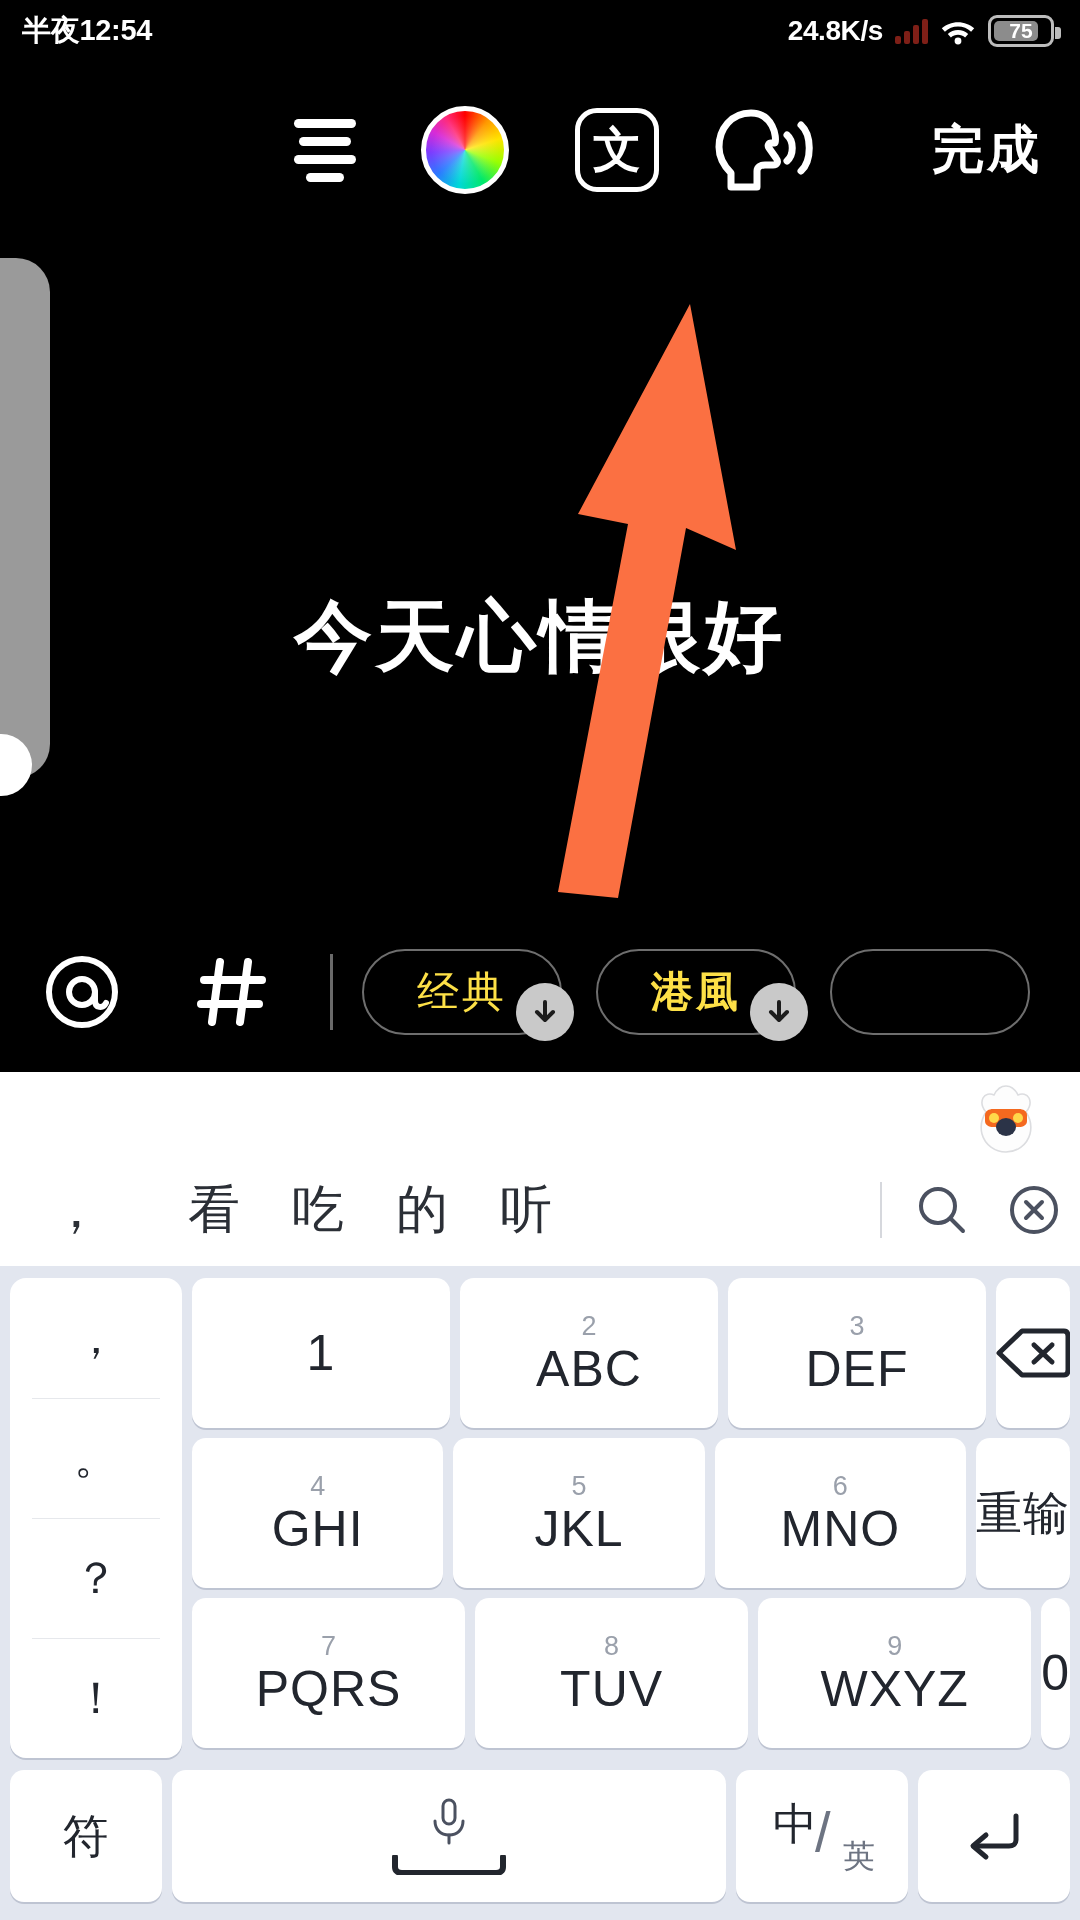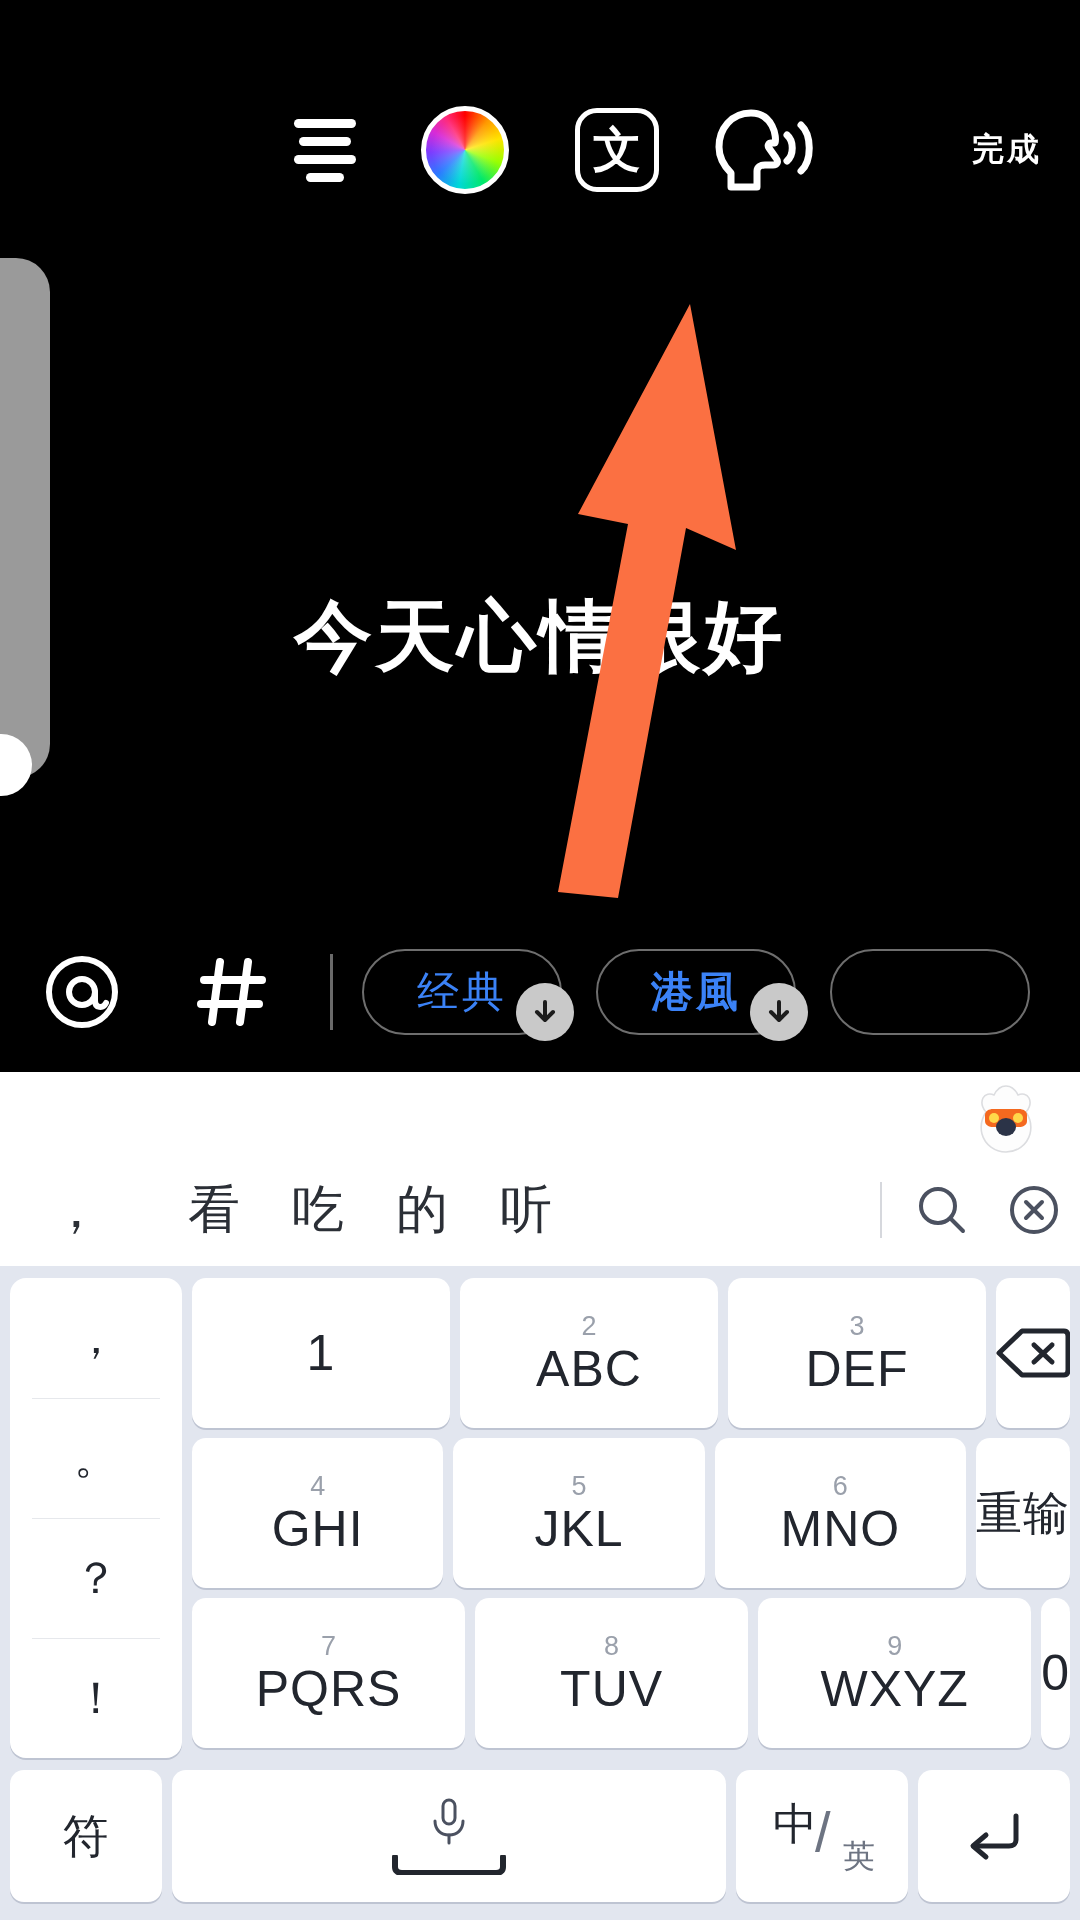--- a/index.html
+++ b/index.html
@@ -65,21 +65,21 @@
         #d72bd7 300deg, #ff2b7b 330deg, #ff0000 360deg);
   }
   #lang-btn { position: absolute; left: 574px; width: 86px; height: 86px; }
   .rounded-sq {
     width: 84px; height: 84px; border: 5px solid #fff; border-radius: 22px;
     display: flex; align-items: center; justify-content: center;
     color: #fff; font-size: 48px; font-weight: 600; line-height: 1;
   }
   #tts-btn { position: absolute; left: 710px; width: 105px; height: 90px; }
   #done-btn {
-    position: absolute; right: 38px; color: #fff; font-size: 32px;
+    position: absolute; right: 38px; color: #fff; font-size: 52px;
     font-weight: 700; letter-spacing: 3px;
   }
 
   
   #canvas {
     position: absolute; top: 62px; left: 0; width: 1080px; height: 1010px;
     background: #000; overflow: hidden;
   }
   #left-drawer {
     position: absolute; left: -46px; top: 196px; width: 96px; height: 520px;
@@ -106,21 +106,21 @@
   #bar-divider { position: absolute; left: 330px; top: 42px; width: 3px; height: 76px; background: #6a6a6a; }
   #style-chips {
     position: absolute; left: 362px; top: 18px; right: 0; height: 124px;
     display: flex; align-items: center; gap: 34px; overflow: hidden;
   }
   .chip-wrap { position: relative; flex: 0 0 auto; }
   .chip {
     height: 86px; min-width: 200px; padding: 0 46px;
     border: 2px solid #6e6e6e; border-radius: 46px;
     display: flex; align-items: center; justify-content: center;
-    color: #3b82f6; font-size: 42px; letter-spacing: 3px; white-space: nowrap;
+    color: #fde047; font-size: 42px; letter-spacing: 3px; white-space: nowrap;
   }
   .chip.style-classic { font-family: "Liberation Sans", sans-serif; font-weight: 500; }
   .chip.style-modern { font-family: "Liberation Sans", sans-serif; font-weight: 800; }
   .chip.style-gangfeng { font-family: "Liberation Serif", "DejaVu Serif", serif; font-weight: 600; }
   .chip-dl {
     position: absolute; right: -12px; bottom: -6px; width: 58px; height: 58px;
     background: #c9c9c9; border-radius: 50%; display: flex;
     align-items: center; justify-content: center;
   }
 
@@ -185,20 +185,41 @@
   .lang-glyph .zh { position: absolute; left: 6px; top: 2px; font-size: 44px; }
   .lang-glyph .slash { position: absolute; left: 48px; top: 6px; font-size: 56px; color: #6d7482; }
   .lang-glyph .en { position: absolute; right: 2px; bottom: 0; font-size: 32px; color: #6d7482; }
   .space-inner { display: flex; flex-direction: column; align-items: center; gap: 10px; }
 </style>
 </head>
 <body>
 
 <div id="screen">
 
+  <div id="status-bar">
+    <div id="status-left">半夜12:54</div>
+    <div id="status-right">
+      <div id="net-speed">24.8K/s</div>
+      <div class="sig-bars">
+        <i></i>
+          <i></i>
+          <i></i>
+          <i></i>
+      </div>
+      <svg class="wifi-ic" viewBox="0 0 36 27">
+        <path d="M18 4.2c6.2 0 11.9 2.3 16.2 6.1l-3.1 3.5C27.5 10.5 23 8.6 18 8.6S8.5 10.5 4.9 13.8L1.8 10.3C6.1 6.5 11.8 4.2 18 4.2z" fill="#fff"></path>
+        <path d="M18 12.1c3.9 0 7.5 1.5 10.2 3.9l-3.1 3.5c-1.9-1.7-4.4-2.7-7.1-2.7s-5.2 1-7.1 2.7l-3.1-3.5C10.5 13.6 14.1 12.1 18 12.1z" fill="#fff"></path>
+        <circle cx="18" cy="23" r="3.4" fill="#fff"></circle>
+      </svg>
+      <div class="battery">
+        <div class="fill"></div>
+        <span>75</span>
+      </div>
+    </div>
+  </div>
 
   <div id="canvas">
 
     <div id="left-drawer"></div>
     <div id="drawer-handle"></div>
 
     <div id="overlay-text">今天心情很好</div>
 
     <svg id="arrow-annotation" viewBox="0 0 260 610">
       <path d="M18 600 L88 232 L38 222 L150 12 L196 258 L146 236 L78 606 Z" fill="#FB7042"></path>

